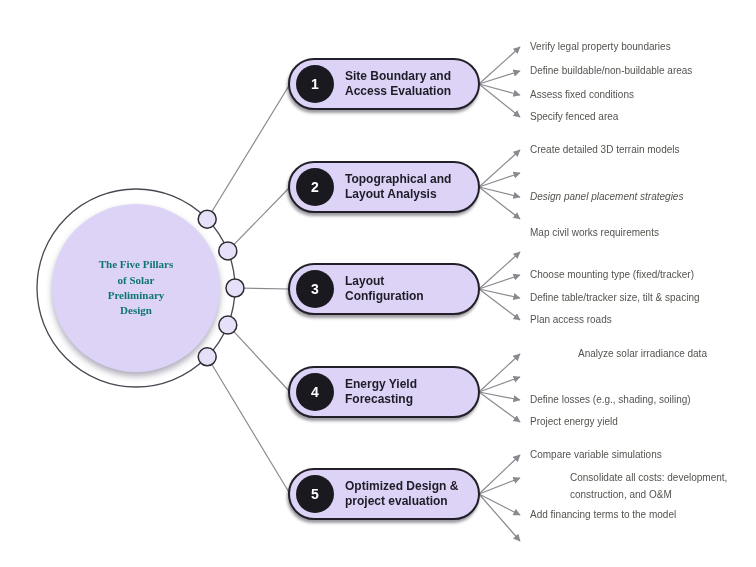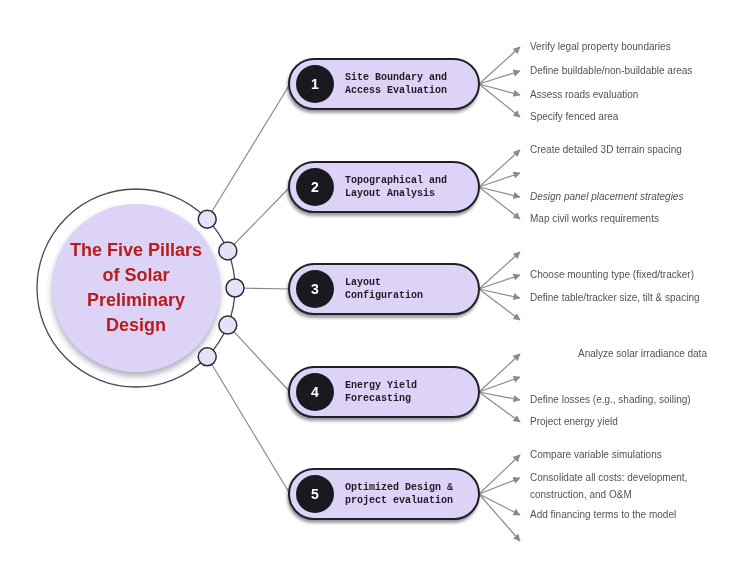--- a/index.html
+++ b/index.html
@@ -16,39 +16,39 @@
     font-family:"Liberation Sans",sans-serif;background:#ffffff;
   }
   .stage svg{position:absolute;left:0;top:0;z-index:0;}
   .center-circle{
     position:absolute;z-index:2;border-radius:50%;
     background:var(--lavender);
     display:flex;align-items:center;justify-content:center;text-align:center;
     box-shadow:0 4px 6px rgba(45,35,70,.38);
   }
   .center-title{
-    font-family:Liberation Sans, sans-serif;
-    font-weight:bold;font-size:18px;line-height:1.4;color:#b91c1c;
+    font-family:Liberation Serif, serif;
+    font-weight:bold;font-size:11px;line-height:1.4;color:#0f766e;
     white-space:pre-line;
   }
   .pill{
     position:absolute;z-index:2;width:192px;height:52px;border-radius:26px;
     background:var(--lavender);border:2px solid var(--dark);
     box-shadow:-1px 3px 3px rgba(35,30,45,.45);
   }
   .num{
     position:absolute;left:6px;top:5px;width:38px;height:38px;border-radius:50%;
     background:var(--numbg);color:#ffffff;
     display:flex;align-items:center;justify-content:center;
     font-size:14px;font-weight:bold;
   }
   .pill-title{
     position:absolute;left:55px;top:50%;transform:translateY(-50%);
-    font-family:Liberation Mono, monospace;
-    font-weight:bold;font-size:10px;line-height:1.25;color:#1f1c26;
+    font-family:Liberation Sans, sans-serif;
+    font-weight:bold;font-size:12px;line-height:1.25;color:#1f1c26;
     white-space:pre-line;
   }
   .detail-item{
     position:absolute;z-index:1;left:530px;max-width:230px;
     font-size:10px;line-height:17px;color:var(--detail);
     white-space:pre-line;
   }
 </style>
 </head>
 <body>
@@ -104,55 +104,56 @@
 
   <div class="pill" style="left: 288px; top: 58px;">
     <div class="num">
       <span>1</span>
     </div>
     <div class="pill-title">Site Boundary and
 Access Evaluation</div>
   </div>
 <div class="detail-item" style="top: 38px;">Verify legal property boundaries</div>
     <div class="detail-item" style="top: 62px;">Define buildable/non-buildable areas</div>
-    <div class="detail-item" style="top: 86px;">Assess roads evaluation</div>
+    <div class="detail-item" style="top: 86px;">Assess fixed conditions</div>
     <div class="detail-item" style="top: 108px;">Specify fenced area</div>
   <div class="pill" style="left: 288px; top: 161px;">
     <div class="num">
       <span>2</span>
     </div>
     <div class="pill-title">Topographical and
 Layout Analysis</div>
   </div>
-<div class="detail-item" style="top: 141px;">Create detailed 3D terrain spacing</div>
+<div class="detail-item" style="top: 141px;">Create detailed 3D terrain models</div>
     <div class="detail-item" style="top: 188px; font-style: italic;">Design panel placement strategies</div>
-    <div class="detail-item" style="top: 210px;">Map civil works requirements</div>
+    <div class="detail-item" style="top: 224px;">Map civil works requirements</div>
   <div class="pill" style="left: 288px; top: 263px;">
     <div class="num">
       <span>3</span>
     </div>
     <div class="pill-title">Layout
 Configuration</div>
   </div>
     <div class="detail-item" style="top: 266px;">Choose mounting type (fixed/tracker)</div>
     <div class="detail-item" style="top: 289px;">Define table/tracker size, tilt &amp; spacing</div>
+    <div class="detail-item" style="top: 311px;">Plan access roads</div>
   <div class="pill" style="left: 288px; top: 366px;">
     <div class="num">
       <span>4</span>
     </div>
     <div class="pill-title">Energy Yield
 Forecasting</div>
   </div>
 <div class="detail-item" style="top: 345px; margin-left: 48px;">Analyze solar irradiance data</div>
     <div class="detail-item" style="top: 391px;">Define losses (e.g., shading, soiling)</div>
     <div class="detail-item" style="top: 413px;">Project energy yield</div>
   <div class="pill" style="left: 288px; top: 468px;">
     <div class="num">
       <span>5</span>
     </div>
     <div class="pill-title">Optimized Design &amp;
 project evaluation</div>
   </div>
 <div class="detail-item" style="top: 446px;">Compare variable simulations</div>
-    <div class="detail-item" style="top: 469px;">Consolidate all costs: development,
+    <div class="detail-item" style="top: 469px; margin-left: 40px;">Consolidate all costs: development,
 construction, and O&amp;M</div>
     <div class="detail-item" style="top: 506px;">Add financing terms to the model</div>
   </div>
 
 </body></html>

